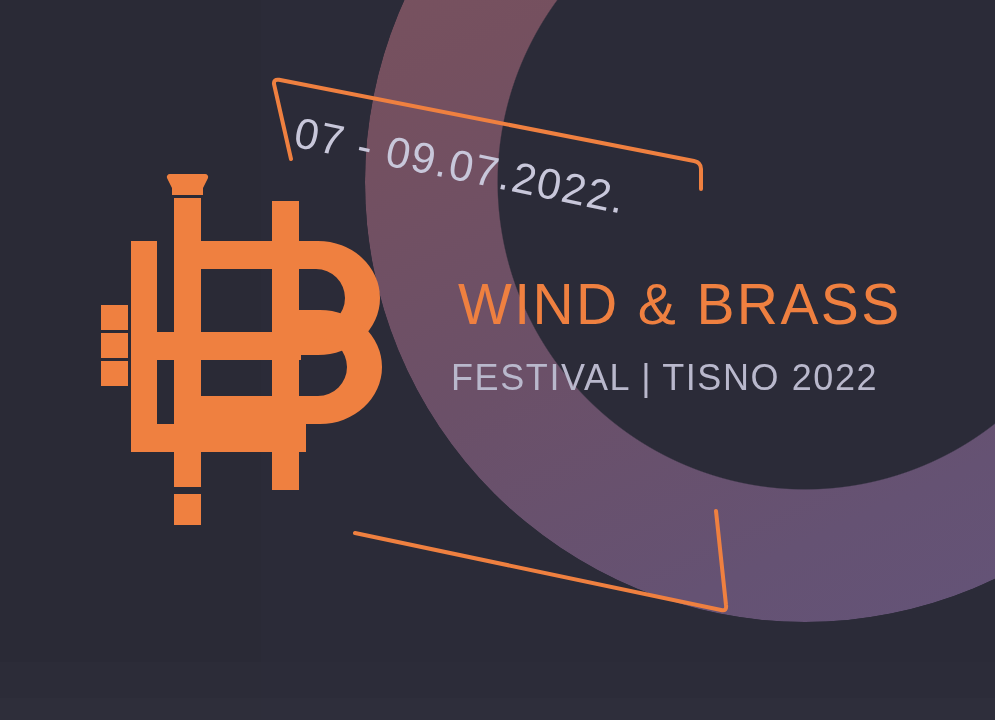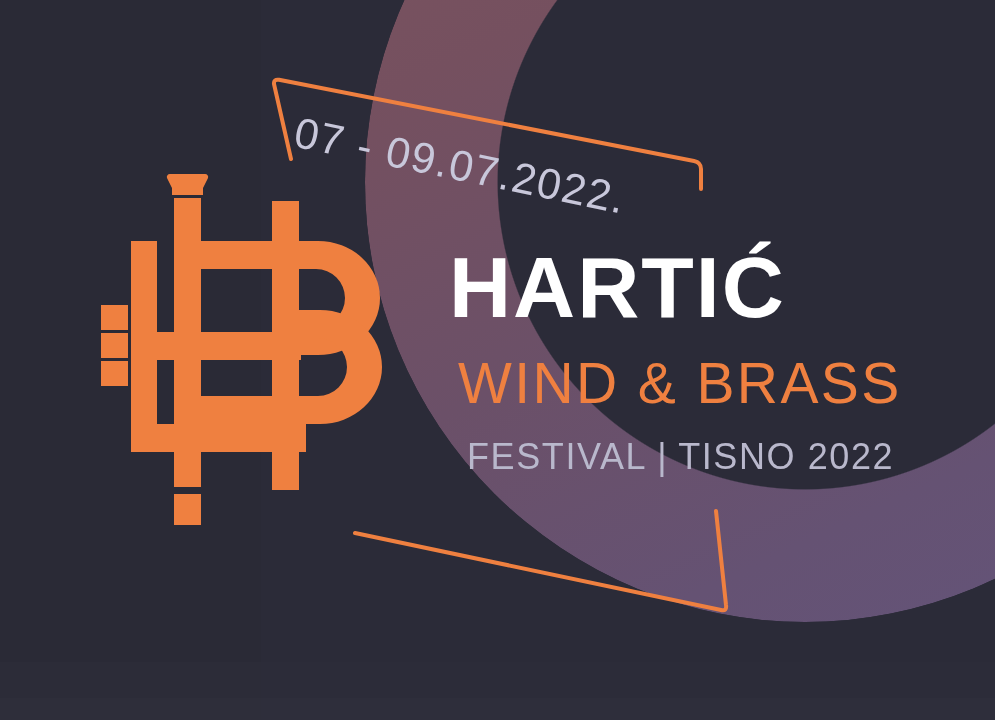--- a/index.html
+++ b/index.html
@@ -134,21 +134,21 @@
     letter-spacing: 2.4px;
     margin: 28px 0 16px 9px;
     white-space: nowrap;
   }
   .tagline {
     color: #b9b8cc;
     font-size: 36px;
     line-height: 1;
     font-weight: 300;
     letter-spacing: 1.6px;
-    margin: 27px 0 0 18px;
+    margin: 27px 0 0 2px;
     white-space: nowrap;
     text-align: center;
   }
   .tagline .sep {
     color: #b9b8cc;
     padding: 0 10px;
   }
 </style>
 </head>
 <body>
@@ -197,20 +197,19 @@
 
       <rect x="176" y="41" width="27" height="289"></rect>
 
       <path d="M 100 81 H 222 a 62 57 0 0 1 0 114 H 176 v -28 h 44 a 29 29 0 0 0 0 -58 H 100 z"></path>
 
       <path d="M 100 264 H 224 a 62 57 0 0 0 0 -114 H 176 v 28 h 46 a 29 29 0 0 1 0 58 H 100 z"></path>
     </g>
   </svg>
 
   <div class="wordmark">
-    <div class="title">HARTIĆ</div>
     <div class="subtitle">WIND &amp; BRASS</div>
     <div class="tagline">
       <span>FESTIVAL</span><span class="sep">|</span><span>TISNO 2022</span>
     </div>
   </div>
 
 </div>
 
 </body></html>

